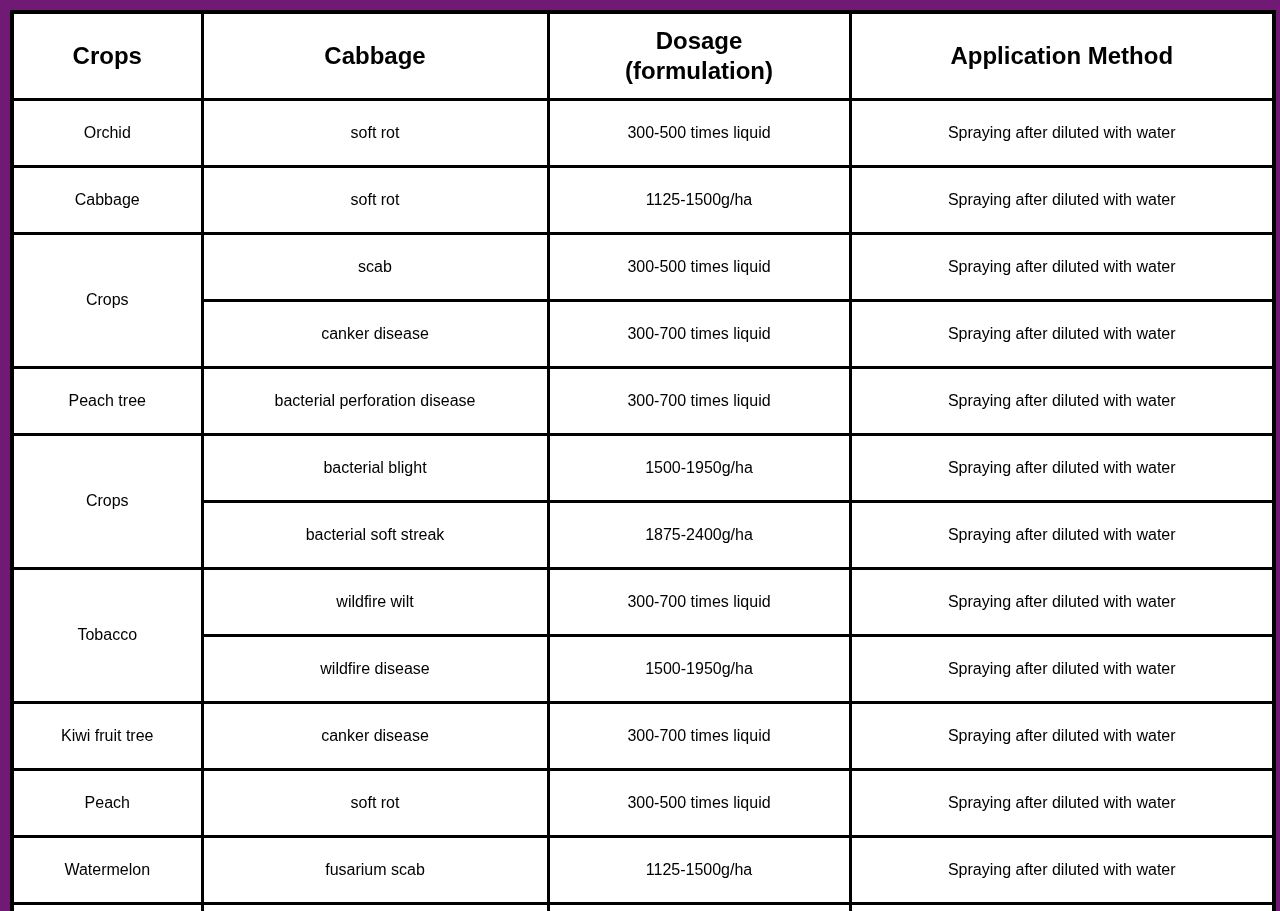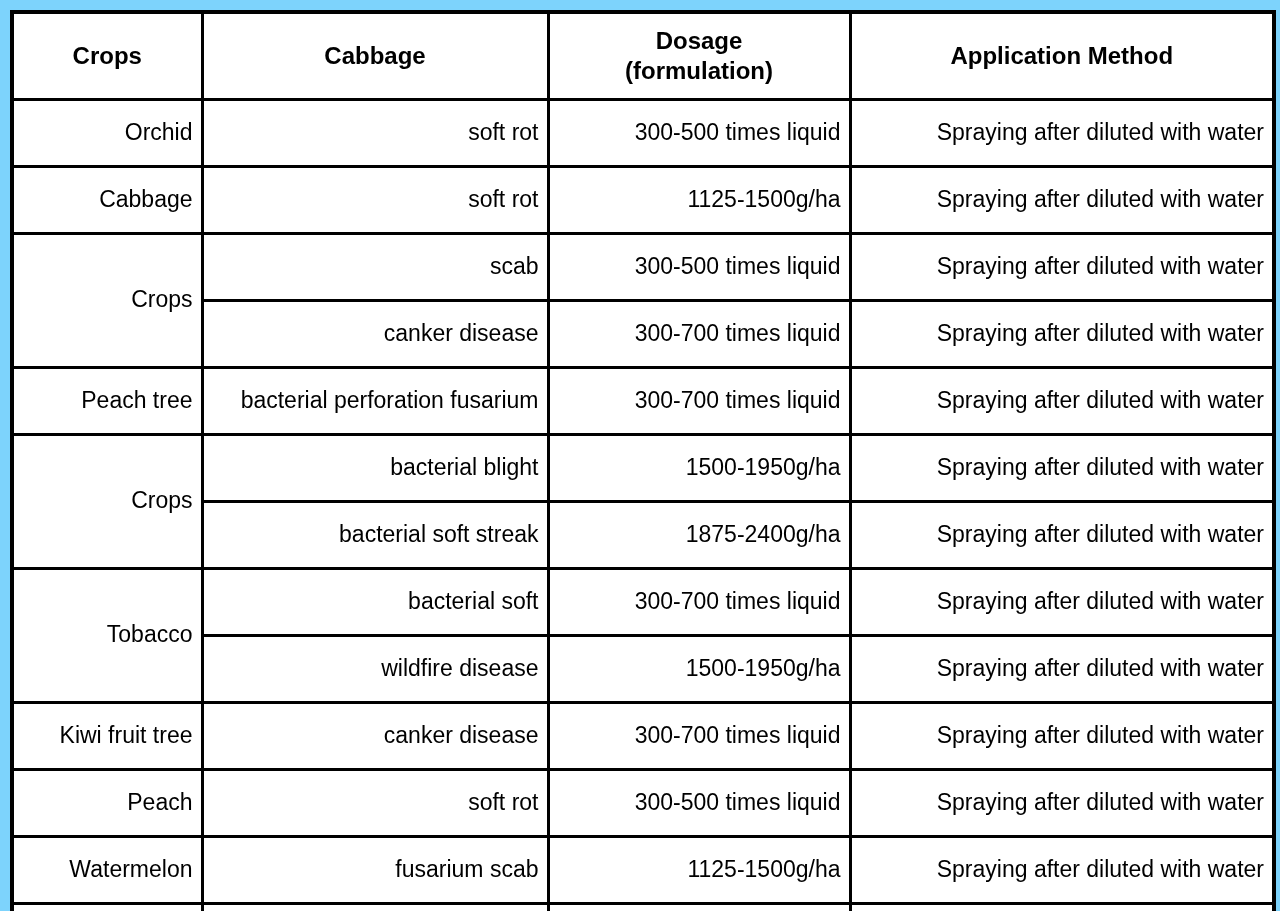--- a/index.html
+++ b/index.html
@@ -4,21 +4,21 @@
 <style>
   html, body {
     margin: 0;
     padding: 0;
     background: #ffffff;
   }
   .page {
     position: relative;
     width: 1280px;
     height: 911px;
-    background: #7dd3fc;
+    background: #701a75;
     font-family: "Liberation Sans", sans-serif;
     color: #000000;
     overflow: hidden;
   }
   table.data-table {
     position: absolute;
     left: 10px;
     top: 10px;
     width: 1262px;
     border-collapse: collapse;
@@ -34,23 +34,22 @@
     overflow: hidden;
     background: #ffffff;
   }
   .data-table th {
     font-weight: bold;
     font-size: 24px;
     line-height: 1.25;
   }
   .data-table td {
     font-weight: normal;
-    font-size: 23px;
+    font-size: 16px;
     line-height: 1.2;
-    text-align: right;
   }
   tr.header-row   { height: 87px; }
   tr.data-row     { height: 67px; }
   col.col-crops   { width: 190px; }
   col.col-targets { width: 346px; }
   col.col-dosage  { width: 302px; }
   col.col-method  { width: 424px; }
 </style>
 </head>
 <body>
@@ -95,40 +94,40 @@
         <td>Spraying after diluted with water</td>
       </tr>
       <tr class="data-row">
         <td>canker disease</td>
         <td>300-700 times liquid</td>
         <td>Spraying after diluted with water</td>
       </tr>
 
       <tr class="data-row">
         <td>Peach tree</td>
-        <td>bacterial perforation fusarium</td>
+        <td>bacterial perforation disease</td>
         <td>300-700 times liquid</td>
         <td>Spraying after diluted with water</td>
       </tr>
 
       <tr class="data-row">
         <td rowspan="2">Crops</td>
         <td>bacterial blight</td>
         <td>1500-1950g/ha</td>
         <td>Spraying after diluted with water</td>
       </tr>
       <tr class="data-row">
         <td>bacterial soft streak</td>
         <td>1875-2400g/ha</td>
         <td>Spraying after diluted with water</td>
       </tr>
 
       <tr class="data-row">
         <td rowspan="2">Tobacco</td>
-        <td>bacterial soft</td>
+        <td>wildfire wilt</td>
         <td>300-700 times liquid</td>
         <td>Spraying after diluted with water</td>
       </tr>
       <tr class="data-row">
         <td>wildfire disease</td>
         <td>1500-1950g/ha</td>
         <td>Spraying after diluted with water</td>
       </tr>
 
       <tr class="data-row">

